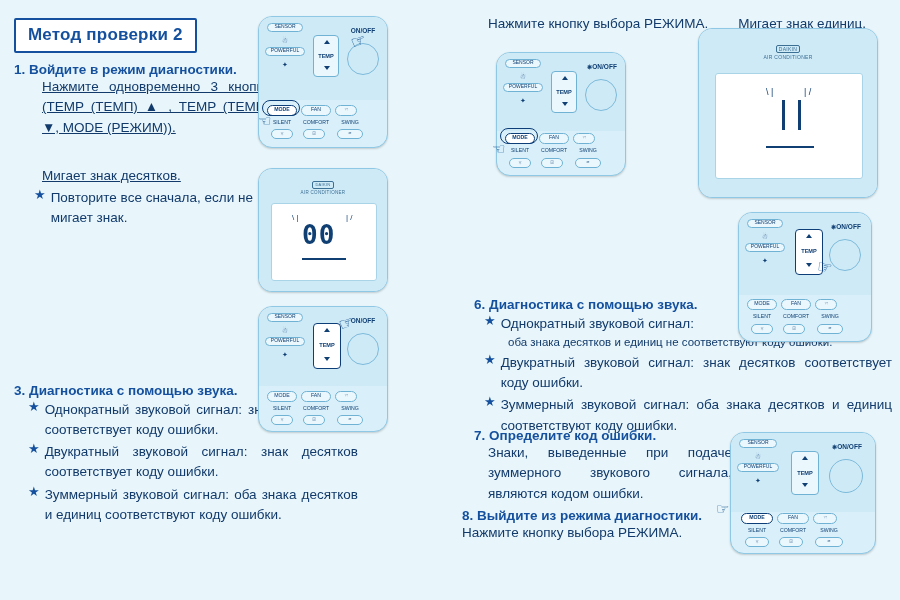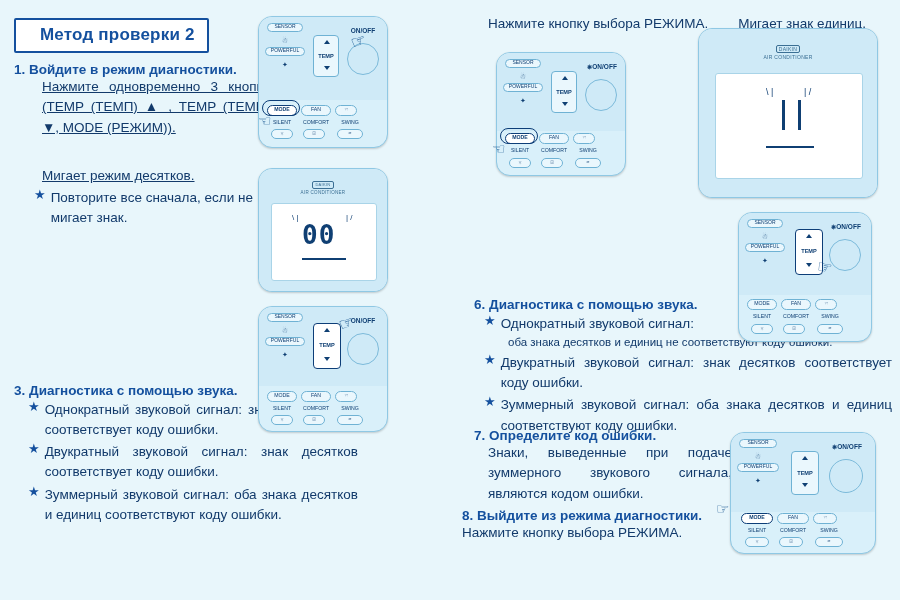--- a/index.html
+++ b/index.html
@@ -44,21 +44,21 @@
     font-size: 13px;
     line-height: 1;
   }
 
   
   #title-box {
     position: absolute;
     left: 14px; top: 18px;
     border: 2px solid #14509e;
     background: #ffffff;
-    padding: 5px 12px 6px 24px;
+    padding: 5px 12px 6px 12px;
     border-radius: 2px;
   }
   #title-box .t {
     color: #14509e;
     font-weight: bold;
     font-size: 17px;
     letter-spacing: .2px;
   }
 
   
@@ -235,21 +235,21 @@
   <div id="left-col">
 
     <div class="step">
       <div class="hdr">1. Войдите в режим диагностики.</div>
       <div class="body-txt just step-body" style="width:228px">Нажмите одновременно 3 кнопки (TEMP (ТЕМП) ▲ , TEMP (ТЕМП) ▼, MODE (РЕЖИМ)).</div>
     </div>
 
     <div style="height:24px"></div>
 
     <div class="step">
-      <div class="body-txt step-body">Мигает режим десятков.</div>
+      <div class="body-txt step-body">Мигает знак десятков.</div>
       <div class="bullet-row" style="margin-left:20px;width:222px">
         <div class="star">★</div>
         <div class="txt body-txt">Повторите все сначала, если не мигает знак.</div>
       </div>
     </div>
 
     <div style="height:128px"></div>
 
 
     <div style="height:22px"></div>

